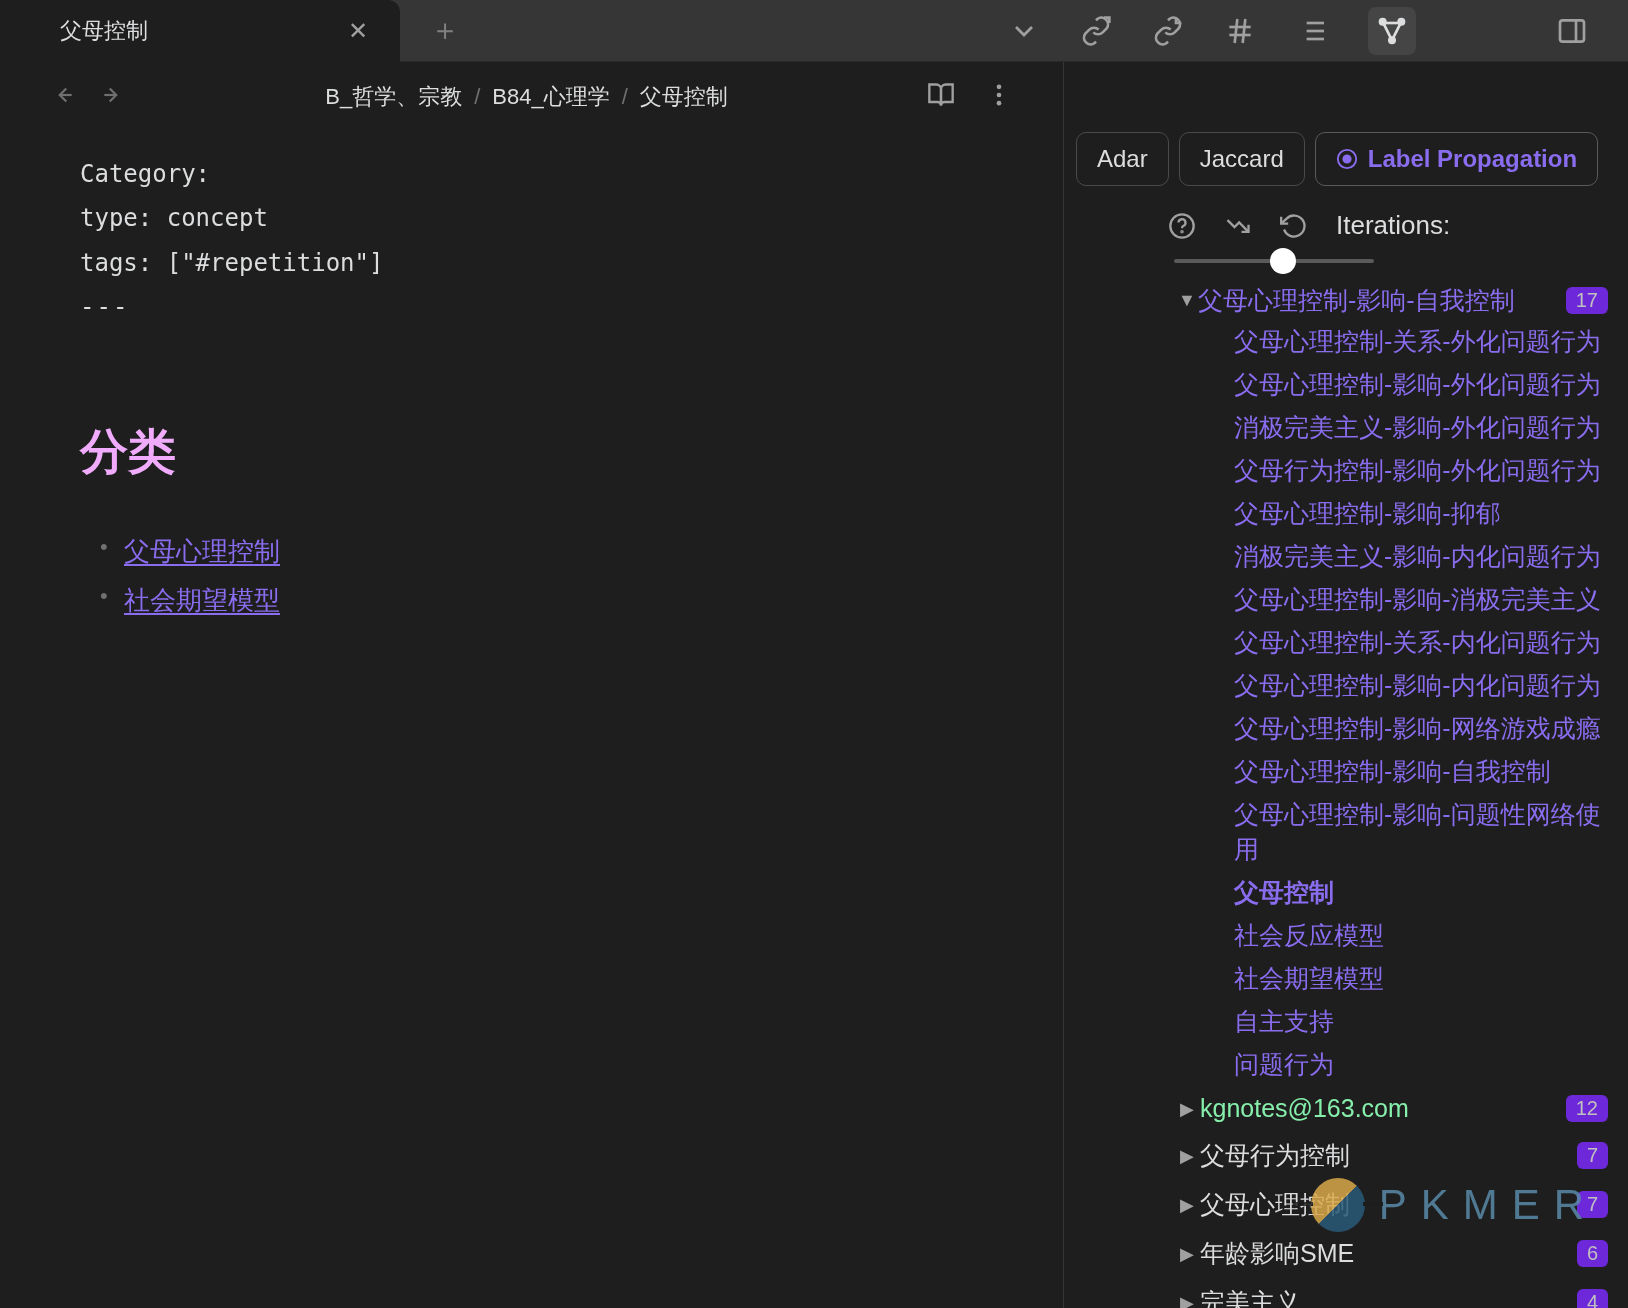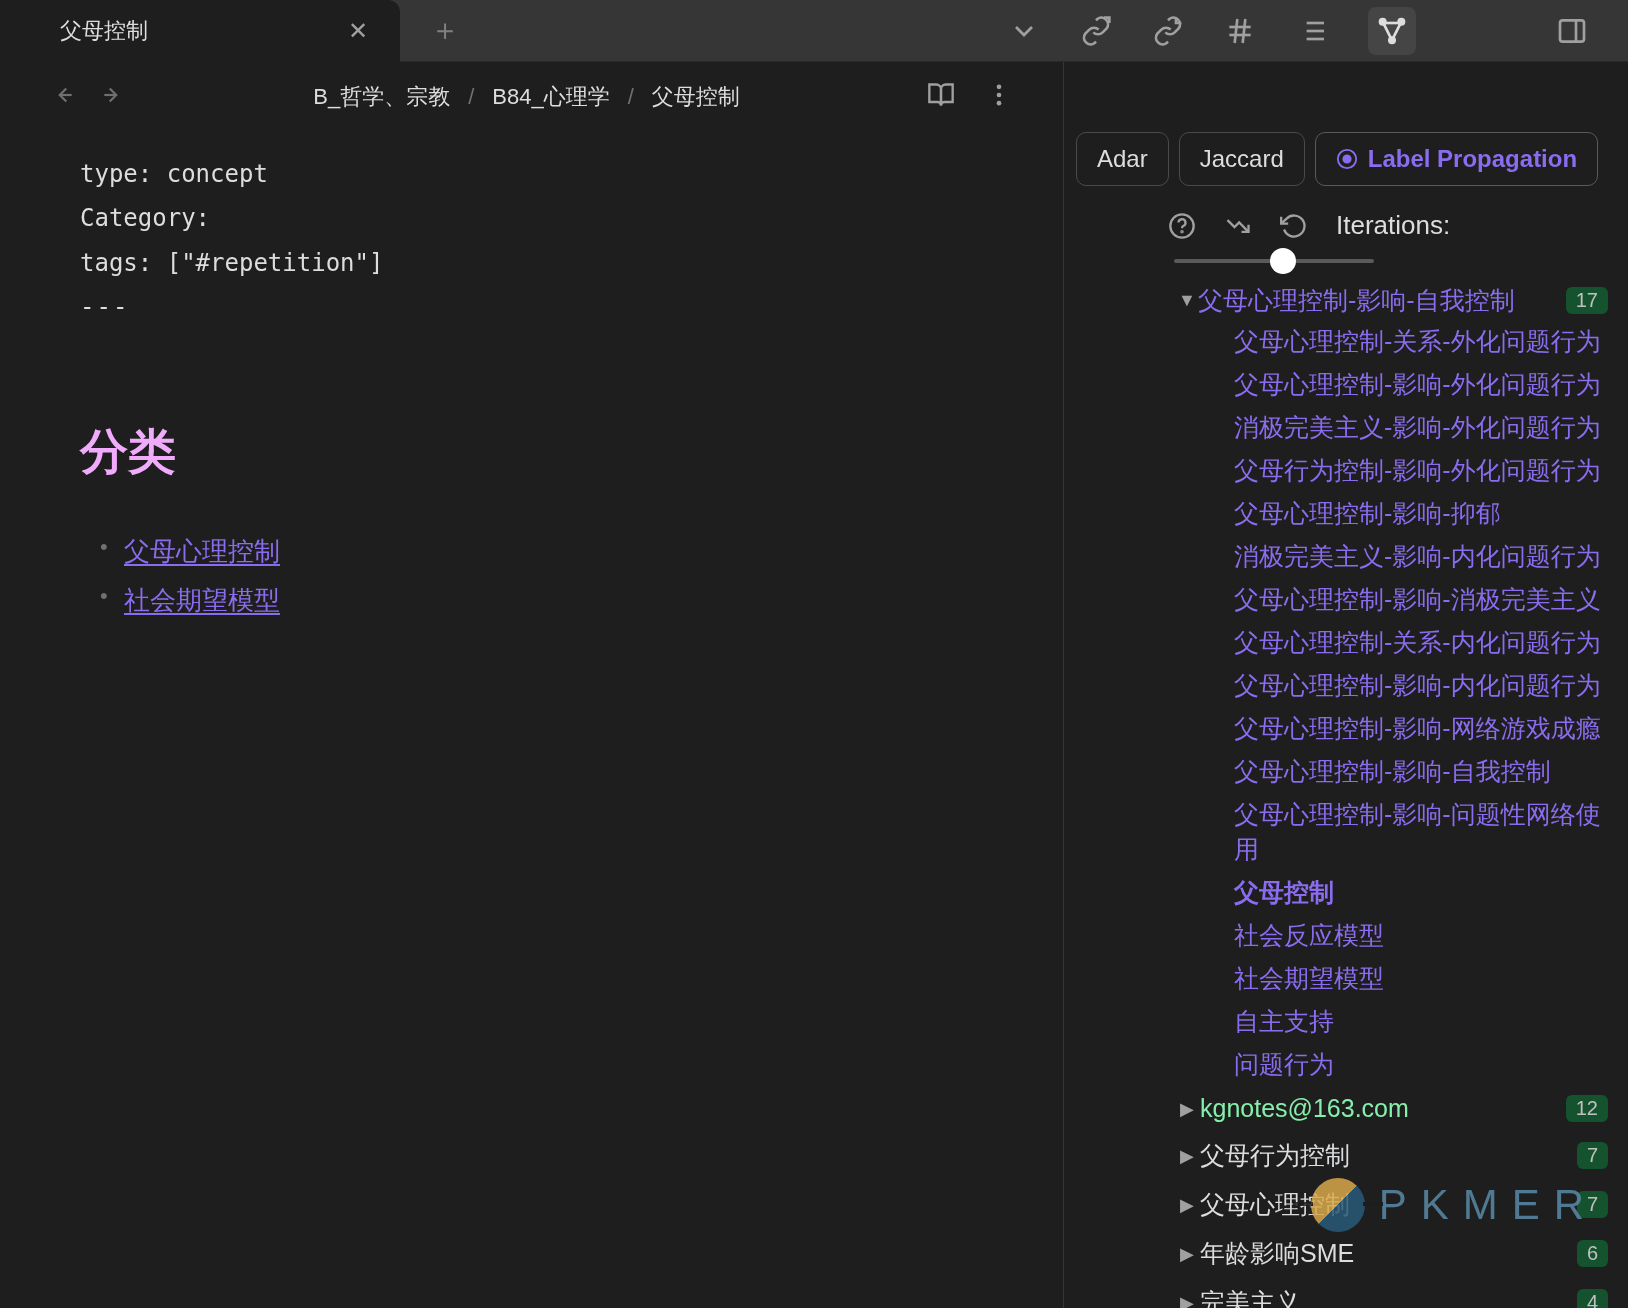--- a/index.html
+++ b/index.html
@@ -62,21 +62,21 @@
       padding: 0 50px;
       gap: 20px;
     }
     .nav-arrows { display: flex; gap: 24px; color: #707070; }
     .nav-arrows svg { width: 26px; height: 26px; }
     .breadcrumb {
       flex: 1;
       display: flex;
       align-items: center;
       justify-content: center;
-      gap: 12px;
+      gap: 6px;
       color: #dcddde;
       font-size: 22px;
       text-align: right;
     }
     .breadcrumb-sep { color: #707070; margin: 0 6px; }
     .editor-header-right { display: flex; gap: 30px; color: #a0a0a0; }
     .editor-header-right svg { width: 28px; height: 28px; }
     .editor-content { padding: 20px 80px; flex: 1; }
     .frontmatter {
       font-family: "SF Mono", Menlo, monospace;
@@ -177,21 +177,21 @@
       cursor: pointer;
     }
     .tree-arrow {
       color: #a0a0a0;
       width: 20px;
       font-size: 18px;
       display: inline-block;
     }
     .tree-label { color: #8a6cef; flex: 1; }
     .tree-count {
-      background: #14532d;
+      background: #6d28d9;
       color: #c0c0c0;
       border-radius: 6px;
       padding: 2px 10px;
       font-size: 20px;
       min-width: 30px;
       text-align: center;
     }
     .tree-children { padding-left: 44px; }
     .tree-child {
       color: #8a6cef;
@@ -337,22 +337,22 @@
           <svg viewBox="0 0 24 24" fill="currentColor">
               <circle cx="12" cy="5" r="2"></circle>
               <circle cx="12" cy="12" r="2"></circle>
               <circle cx="12" cy="19" r="2"></circle>
             </svg>
         </span>
       </div>
     </div>
     <div class="editor-content">
       <div class="frontmatter">
+        <div>Category:</div>
         <div>type: concept</div>
-        <div>Category:</div>
         <div>tags: ["#repetition"]</div>
         <div class="frontmatter-end">---</div>
       </div>
       <h1 class="heading">分类</h1>
       <ul class="link-list">
         <li><a href="#">父母心理控制</a></li>
         <li><a href="#">社会期望模型</a></li>
       </ul>
     </div>
   </div>

